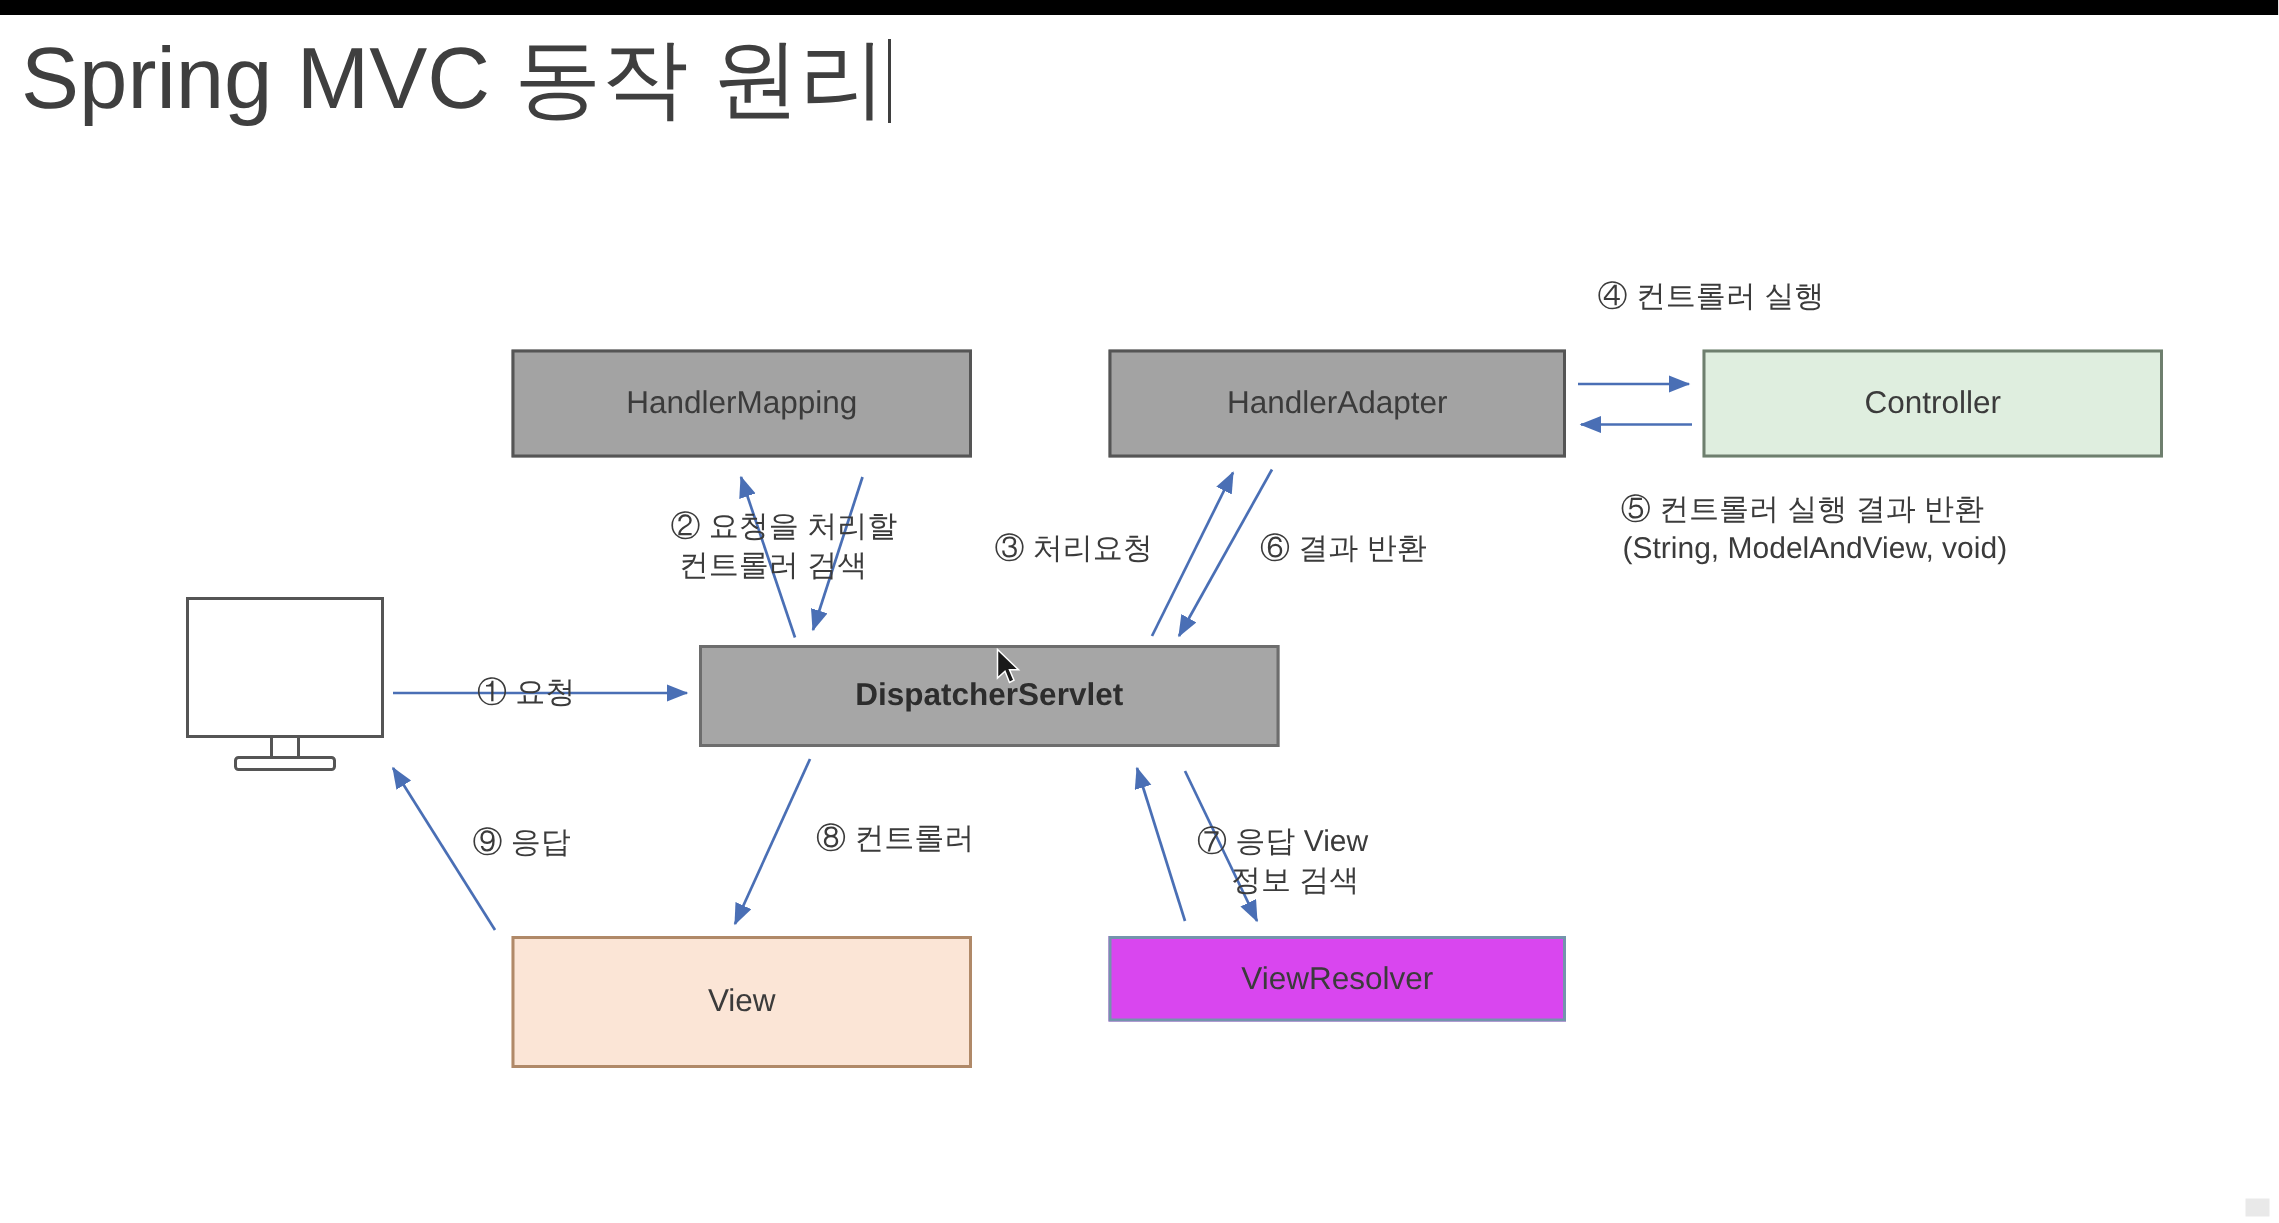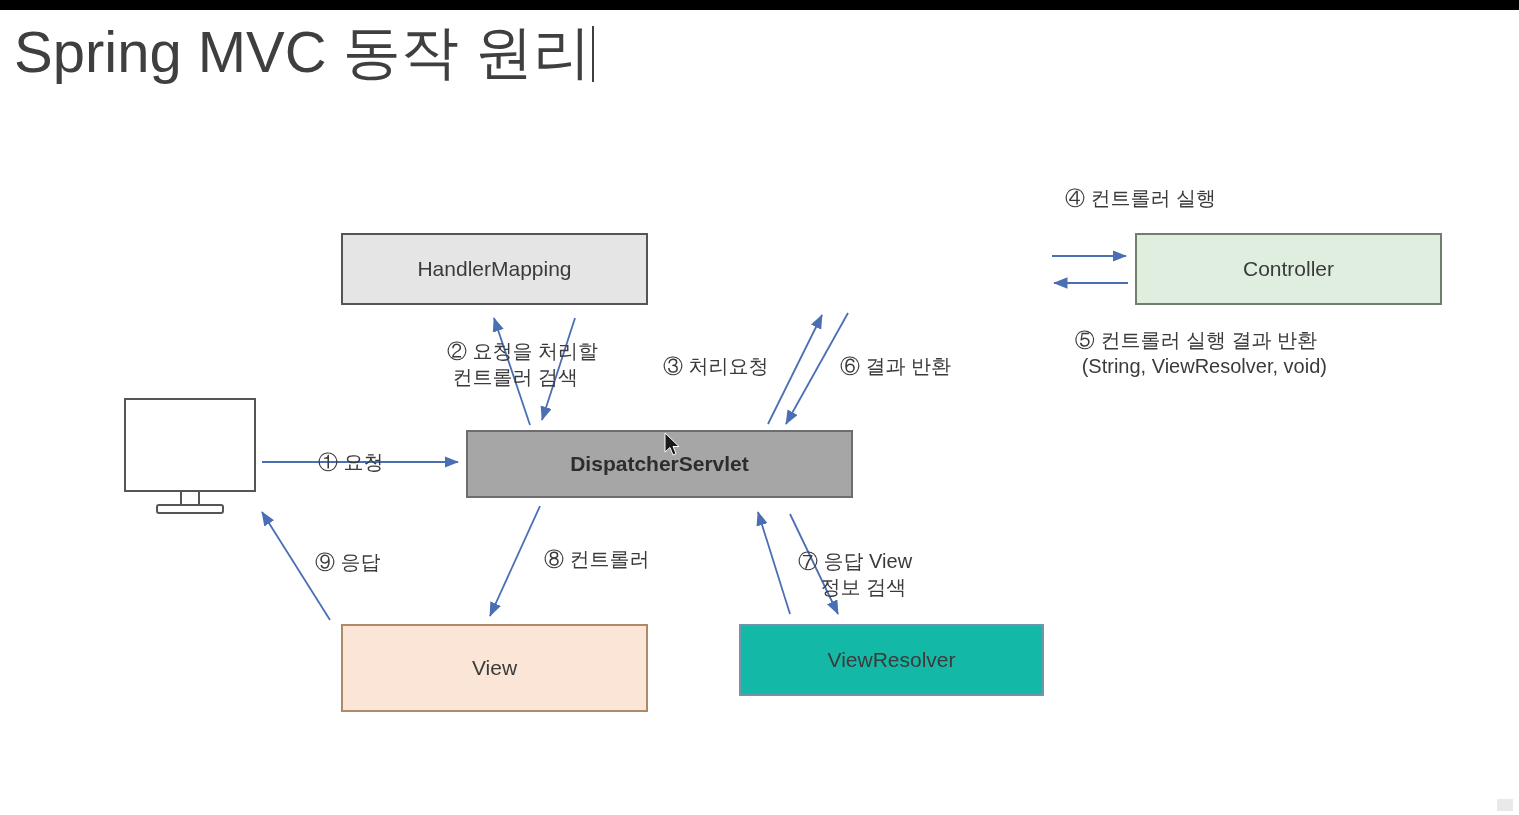--- a/index.html
+++ b/index.html
@@ -44,41 +44,41 @@
 
   
   .node {
     position: absolute;
     box-sizing: border-box;
     display: flex;
     align-items: center;
     justify-content: center;
     font-size: 21px;
     color: #3b3b3b;
-    background: #e5e5e5;
+    background: #a3a3a3;
     border: 2px solid #555555;
   }
   .node.handler-mapping { left: 341px; top: 233px; width: 307px; height: 72px; }
   .node.handler-adapter { left: 739px; top: 233px; width: 305px; height: 72px; }
   .node.controller {
     left: 1135px; top: 233px; width: 307px; height: 72px;
     background: #dfeedf; border-color: #6e7f6e;
   }
   .node.dispatcher {
     left: 466px; top: 430px; width: 387px; height: 68px;
     background: #a6a6a6; border-color: #6d6d6d;
     font-weight: bold; font-size: 21px; color: #2d2d2d;
   }
   .node.view {
     left: 341px; top: 624px; width: 307px; height: 88px;
     background: #fbe5d6; border-color: #b08968;
   }
   .node.view-resolver {
-    left: 739px; top: 624px; width: 305px; height: 72px;
-    background: #14b8a6; border-color: #7394ac; justify-content: center;
+    left: 739px; top: 624px; width: 305px; height: 57px;
+    background: #d946ef; border-color: #7394ac; justify-content: center;
   }
 
   
   .monitor {
     position: absolute;
     left: 124px; top: 398px;
     width: 132px; height: 122px;
   }
   .monitor .screen {
     position: absolute;
@@ -189,40 +189,43 @@
 
   <div class="monitor">
     <div class="screen"></div>
     <div class="neck"></div>
     <div class="base"></div>
   </div>
 
   <div class="node handler-mapping">
     <span>HandlerMapping</span>
   </div>
+  <div class="node handler-adapter">
+    <span>HandlerAdapter</span>
+  </div>
   <div class="node dispatcher">
     <span>DispatcherServlet</span>
   </div>
   <div class="node controller">
     <span>Controller</span>
   </div>
   <div class="node view">
     <span>View</span>
   </div>
   <div class="node view-resolver">
     <span>ViewResolver</span>
   </div>
 
   <div class="lbl l1">① 요청</div>
   <div class="lbl l2">② 요청을 처리할
  컨트롤러 검색</div>
   <div class="lbl l3">③ 처리요청</div>
   <div class="lbl l4">④ 컨트롤러 실행</div>
   <div class="lbl l5">⑤ 컨트롤러 실행 결과 반환
-   (String, ViewResolver, void)</div>
+   (String, ModelAndView, void)</div>
   <div class="lbl l6">⑥ 결과 반환</div>
   <div class="lbl l7">⑦ 응답 View
    정보 검색</div>
   <div class="lbl l8">⑧ 컨트롤러</div>
   <div class="lbl l9">⑨ 응답</div>
 
   <svg class="cursor" viewBox="0 0 18 26">
     <path d="M1,1 L1,20 L6,15.5 L9,23 L12,21.5 L9,14.5 L15,14.5 z" fill="#1a1a1a" stroke="#ffffff" stroke-width="1"></path>
   </svg>
 

